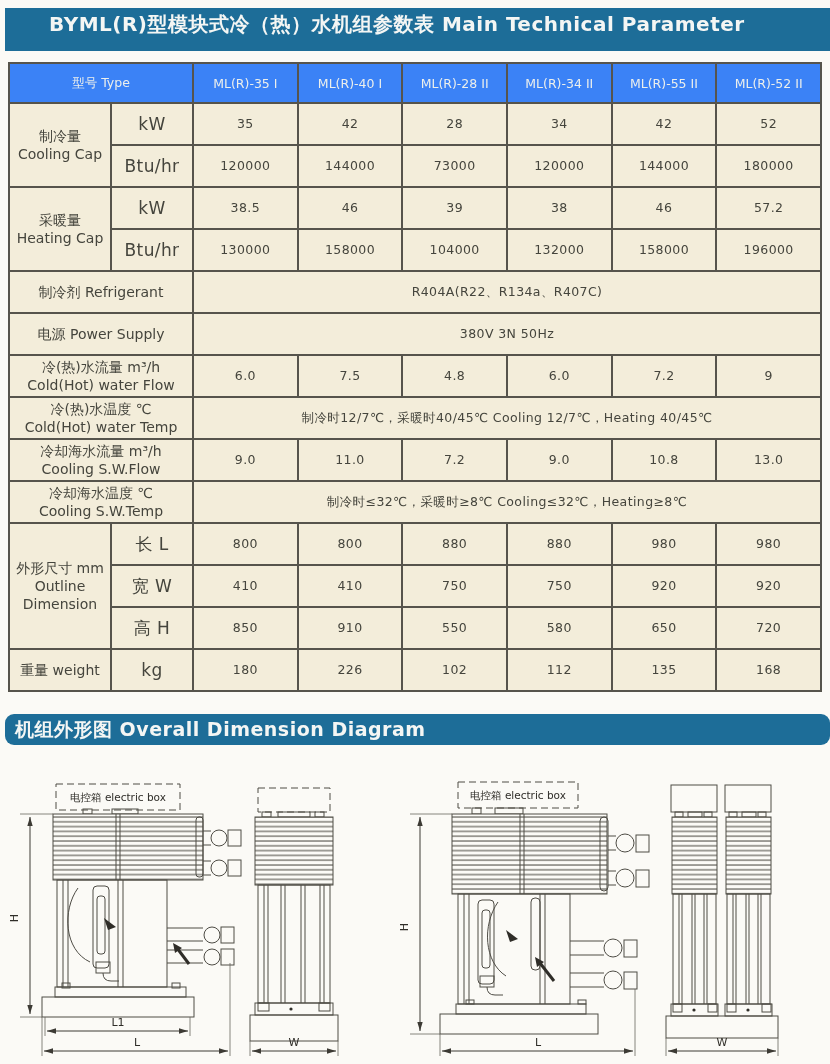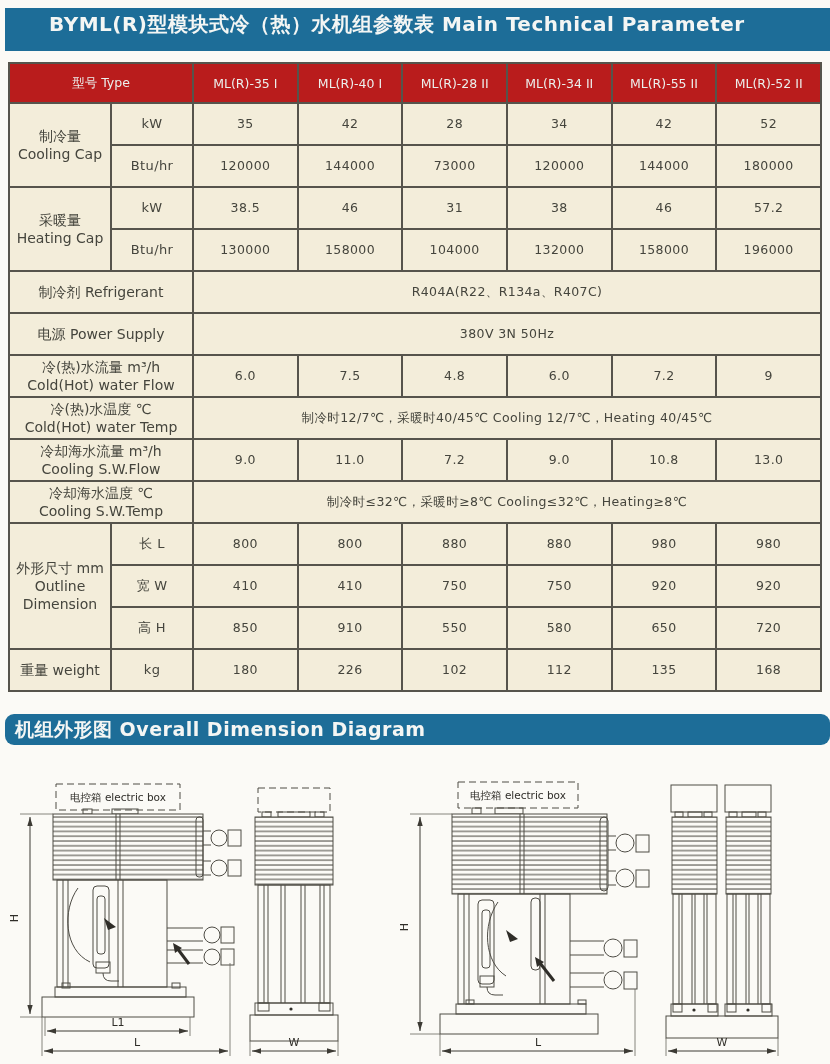--- a/index.html
+++ b/index.html
@@ -21,31 +21,31 @@
   table#params {
     position:absolute; left:8px; top:62px; width:814px;
     border-collapse:collapse; table-layout:fixed;
   }
   #params th, #params td {
     border:2px solid #56544c;
     text-align:center; vertical-align:middle;
     overflow:hidden;
   }
   #params th {
-    background:#b91c1c; color:#ecefec;
+    background:#3b82f6; color:#ecefec;
     font-weight:normal; font-size:12.5px; height:36px;
   }
   #params td {
     background:#f3edda; color:#45453d;
     font-size:12.5px; height:38px;
     white-space:pre-line; line-height:1.3;
     letter-spacing:0.4px;
   }
   #params td.label { font-size:14px; letter-spacing:0; }
-  #params td.unit  { font-size:13px;margin-left:44px; }
+  #params td.unit  { font-size:17px;margin-left:44px; }
 
   svg#diagram { position:absolute; left:0; top:760px; }
   .ln   { stroke:#4e4c45; fill:none; stroke-width:1; }
   .fins { stroke:#4e4c45; stroke-width:1; }
   .dash { stroke:#4e4c45; fill:none; stroke-width:1; stroke-dasharray:7 4; }
   .ext  { stroke:#6a685f; fill:none; stroke-width:0.8; }
   .dim  { stroke:#3c3a34; fill:none; stroke-width:1;
           marker-start:url(#arw); marker-end:url(#arw); }
   .dimtxt { font-size:11px; fill:#2f2d28; stroke:none;
             font-family:"DejaVu Sans","Liberation Sans",sans-serif; }
@@ -100,21 +100,21 @@
         <td>120000</td>
         <td>144000</td>
         <td>180000</td>
       </tr>
       <tr>
         <td rowspan="2" class="label">采暖量
 Heating Cap</td>
         <td class="unit">kW</td>
         <td>38.5</td>
         <td>46</td>
-        <td>31</td>
+        <td>39</td>
         <td>38</td>
         <td>46</td>
         <td>57.2</td>
       </tr>
       <tr>
         <td class="unit">Btu/hr</td>
         <td>130000</td>
         <td>158000</td>
         <td>104000</td>
         <td>132000</td>

